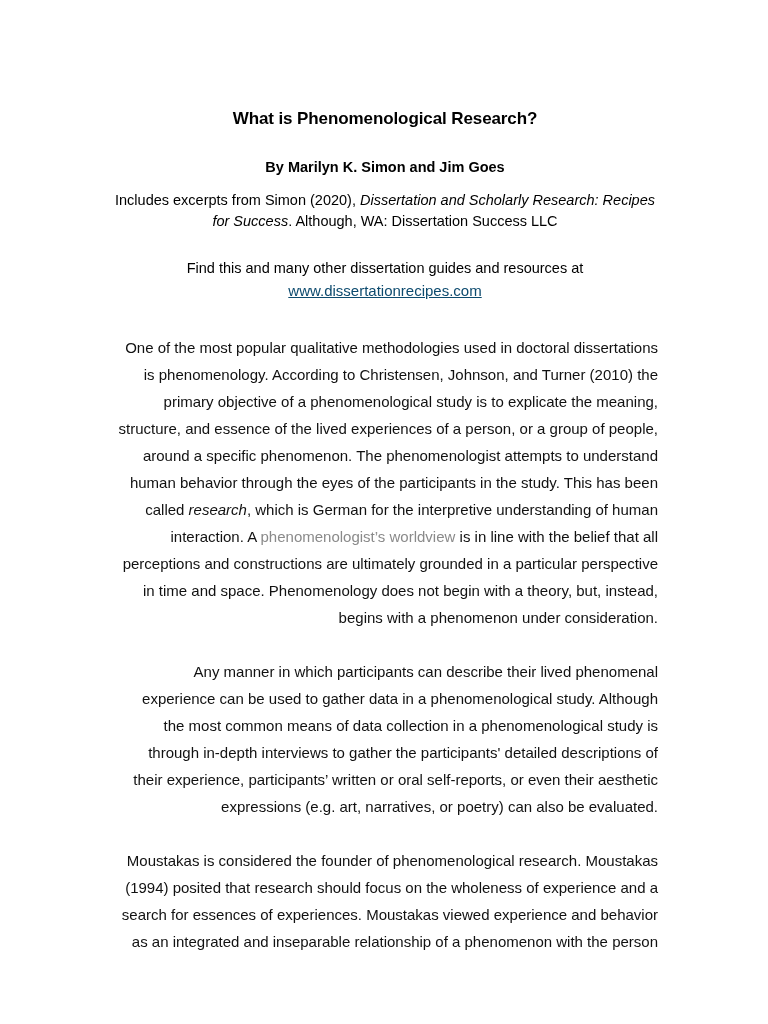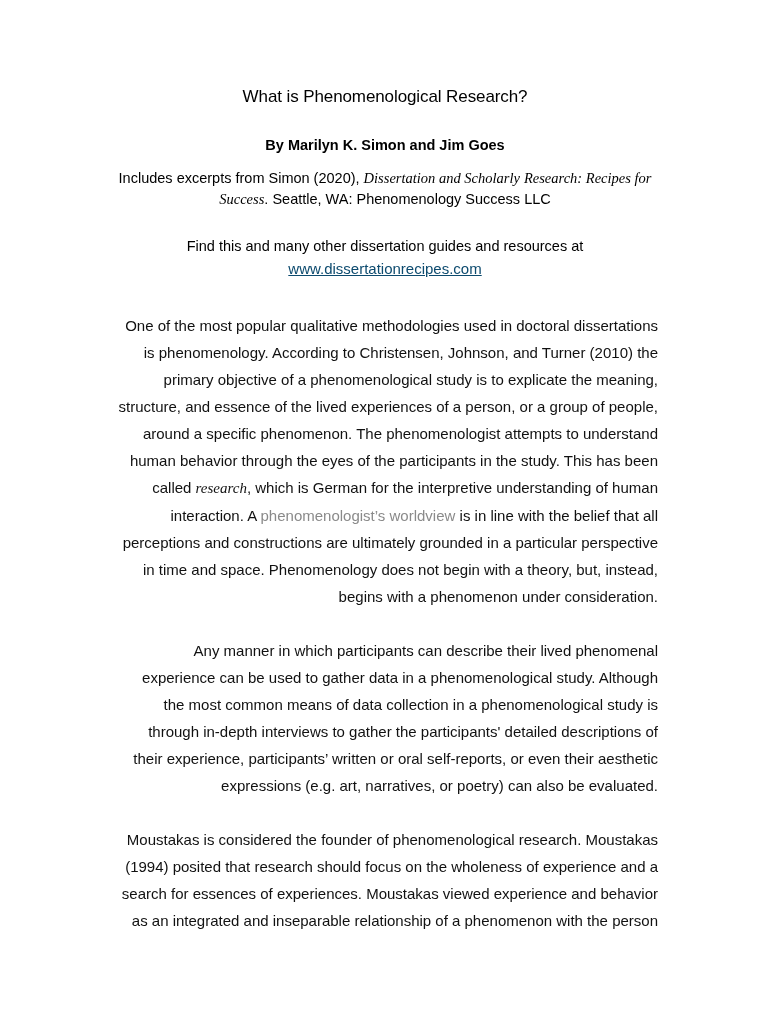--- a/index.html
+++ b/index.html
@@ -32,24 +32,24 @@
     width: 546px;
   }
 
   
   .doc-header {
     text-align: center;
   }
 
   .doc-title {
     font-size: 17px;
-    font-weight: normal;
+    font-weight: bold;
     line-height: 1.2;
     margin: 0;
-    padding-top: 87px;
+    padding-top: 109px;
     letter-spacing: -0.1px;
   }
 
   .doc-byline {
     font-size: 14.5px;
     font-weight: bold;
     line-height: 1.2;
     margin: 0;
     padding-top: 30px;
   }
@@ -57,21 +57,20 @@
   .doc-citation {
     font-size: 14.5px;
     line-height: 1.45;
     margin: 0;
     padding-top: 13px;
   }
 
   .doc-citation .ital,
   .ital {
     font-style: italic;
-    font-family: Liberation Serif, serif;
   }
 
   .doc-find {
     font-size: 14.5px;
     line-height: 1.45;
     margin: 0;
     padding-top: 26px;
   }
 
   .doc-link {
@@ -114,21 +113,21 @@
 
 <div class="page">
   <div class="content">
 
     <header class="doc-header">
 
       <h1 class="doc-title">What is Phenomenological Research?</h1>
 
       <p class="doc-byline">By Marilyn K. Simon and Jim Goes</p>
 
-      <p class="doc-citation"><span>Includes excerpts from Simon (2020), </span><span class="ital">Dissertation and Scholarly</span> <span class="ital">Research: Recipes for Success</span><span>. Seattle, WA: Phenomenology Success LLC</span></p>
+      <p class="doc-citation"><span>Includes excerpts from Simon (2020), </span><span class="ital">Dissertation and Scholarly</span> <span class="ital">Research: Recipes for Success</span><span>. Although, WA: Dissertation Success LLC</span></p>
 
       <p class="doc-find">Find this and many other dissertation guides and resources at</p>
 
       <p class="doc-link-line"><a class="doc-link" href="#">www.dissertationrecipes.com</a></p>
 
     </header>
 
     <section class="body-block">
 
       <p class="para"><span>One of the most popular qualitative methodologies used in doctoral dissertations

